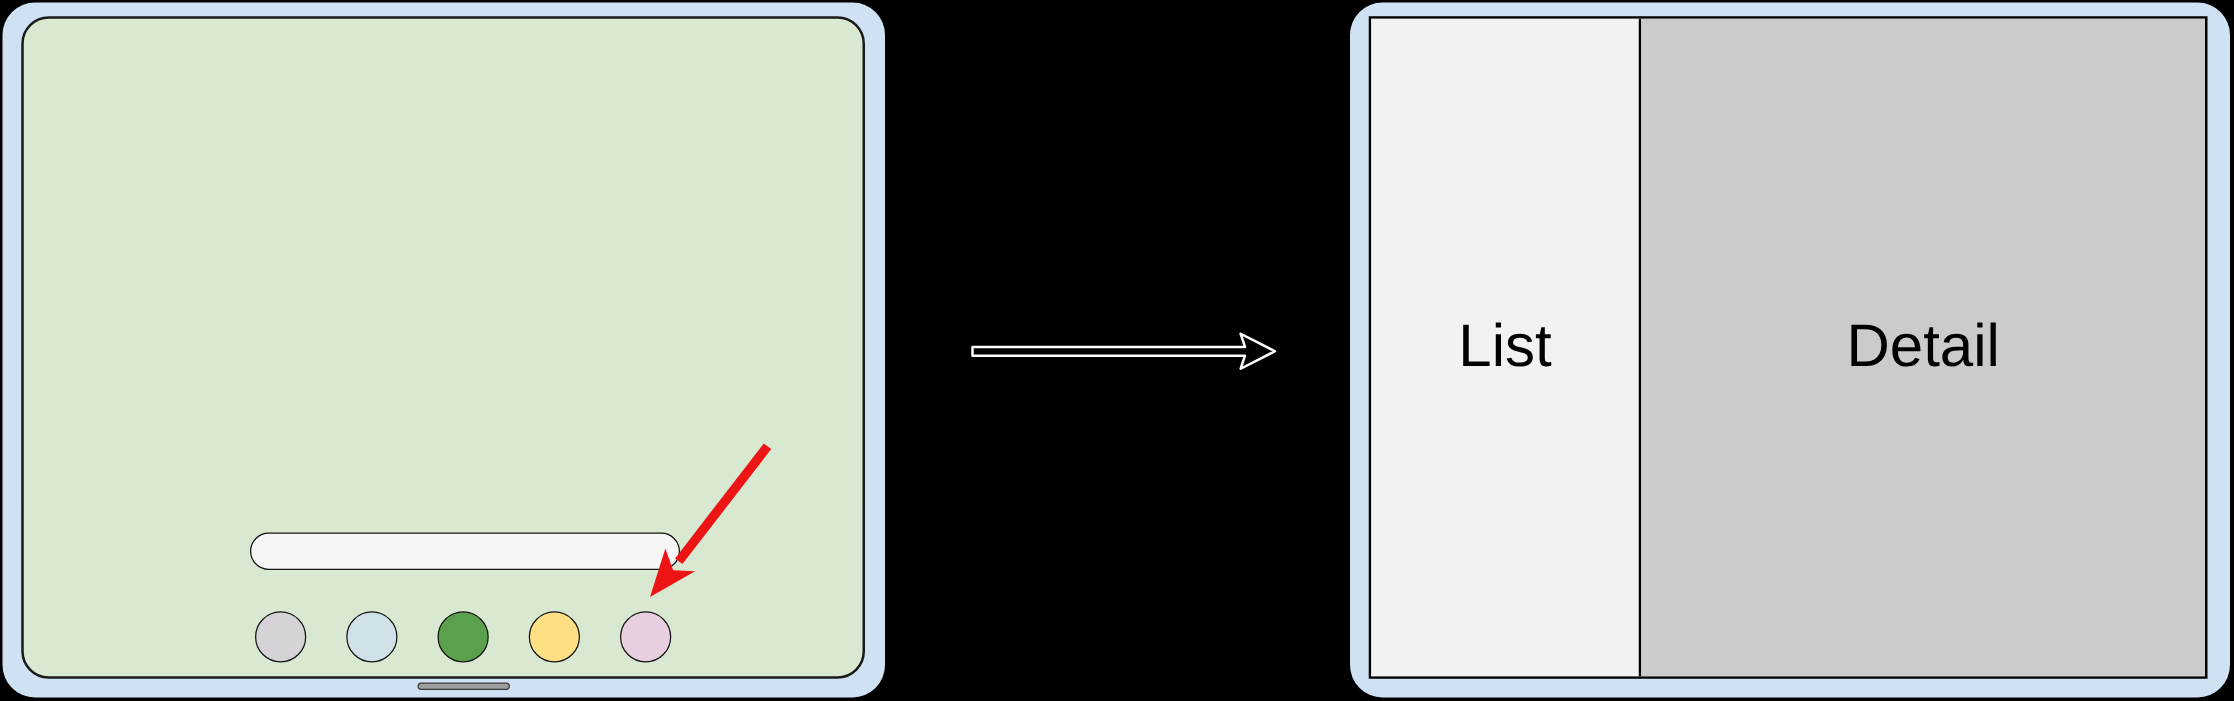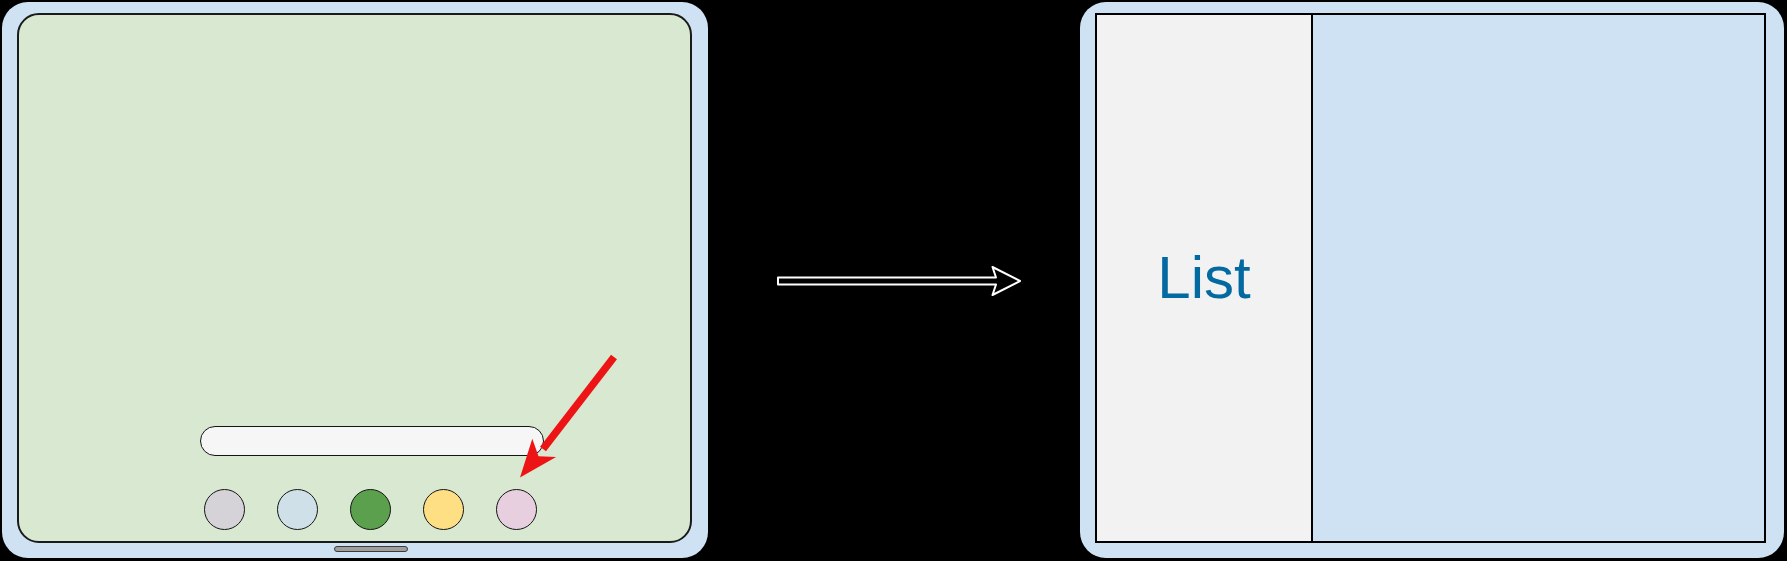--- a/index.html
+++ b/index.html
@@ -73,22 +73,22 @@
     align-items: center;
     justify-content: center;
   }
   .panel-list {
     width: 216px;
     border-right: 2px solid #000;
     box-sizing: border-box;
   }
   .panel-detail { flex: 1; }
   .panel-label {
-    font-size: 60px;
-    color: #0369a1;
+    font-size: 48px;
+    color: #000000;
     line-height: 1;
   }
 
   .overlay {
     position: absolute;
     left: 0; top: 0;
     pointer-events: none;
   }
 </style>
 </head>
@@ -106,20 +106,23 @@
       <div class="dock-icon dock-icon-5" style="background-color: rgb(232, 207, 224);"></div>
       <div class="home-indicator" style="background-color: rgb(158, 158, 158);"></div>
     </div>
   </div>
 
   <div class="device device-right" style="background-color: rgb(207, 226, 243);">
     <div class="split">
       <div class="panel panel-list" style="background-color: rgb(242, 242, 242);">
         <span class="panel-label">List</span>
       </div>
+      <div class="panel panel-detail" style="background-color: rgb(203, 203, 203);">
+        <span class="panel-label">Detail</span>
+      </div>
     </div>
   </div>
 
   <svg class="overlay" width="1787" height="561" viewBox="0 0 1787 561">
     <path d="M778,277.5 L996,277.5 L992.5,267 L1020,281 L992.5,295 L996,284.5 L778,284.5 Z" stroke-width="2" stroke-linejoin="round" stroke-linecap="round" fill="#000000" stroke="#ffffff"></path>
     <g>
       <line x1="614" y1="357" x2="543" y2="449" stroke-width="7.5" stroke="#ec1414"></line>
       <polygon points="520,477.5 532.3,438.8 538.5,456.2 556.1,457" fill="#ec1414"></polygon>
     </g>
   </svg>

